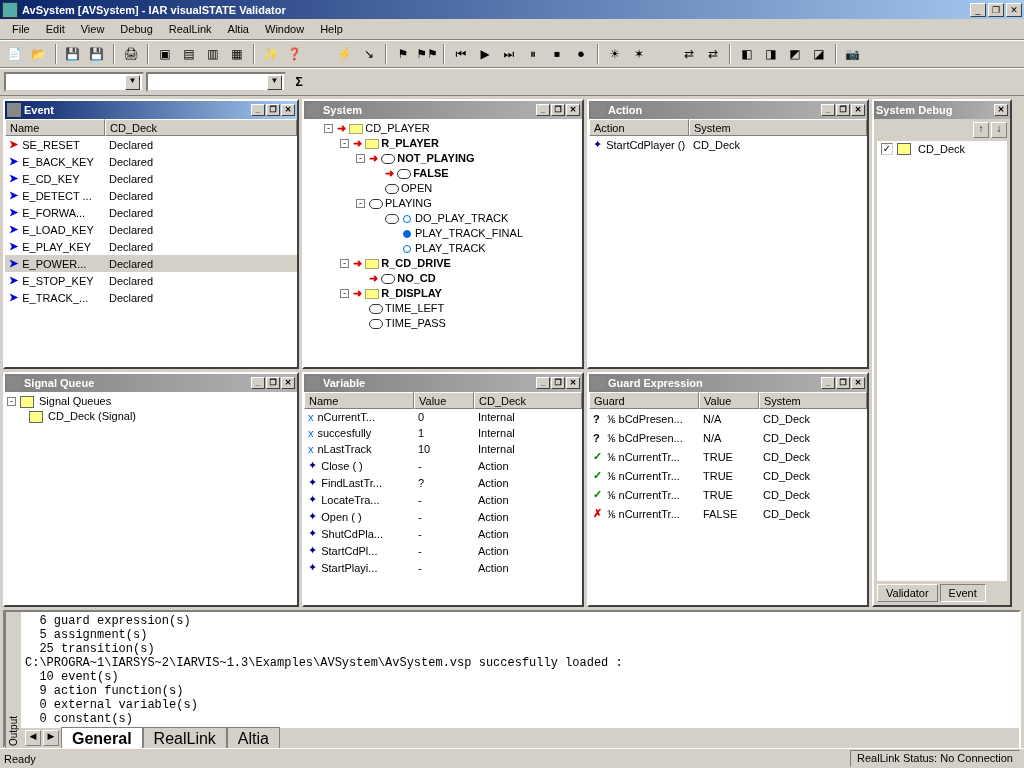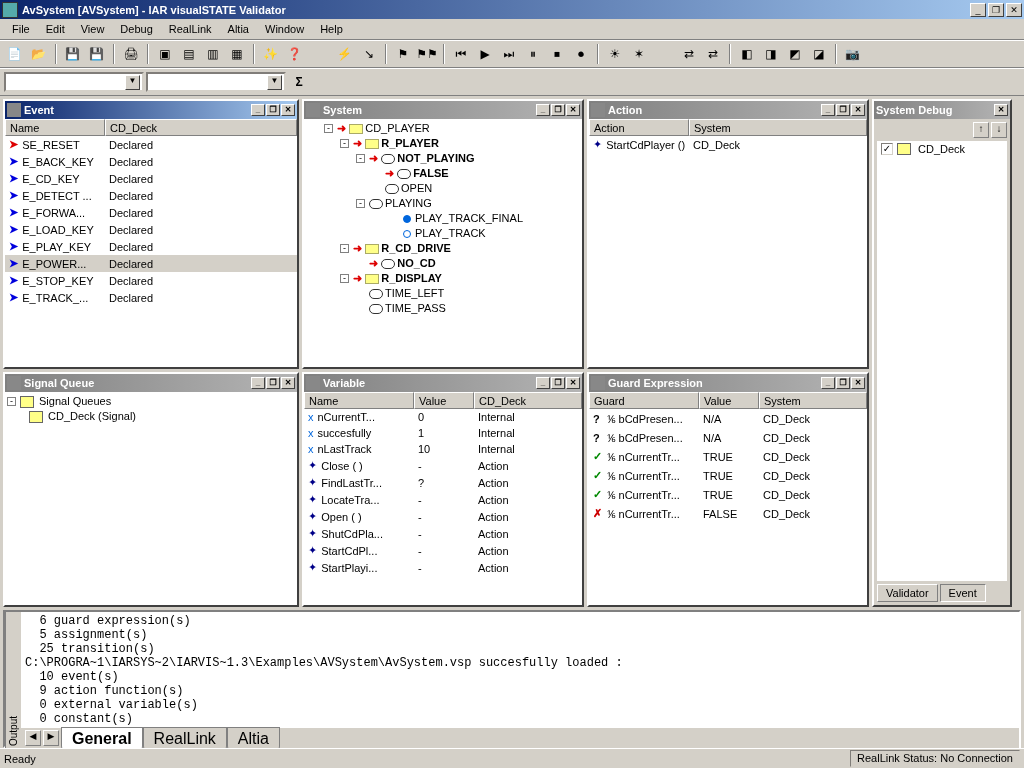--- a/index.html
+++ b/index.html
@@ -412,20 +412,27 @@
               <span class="sp" style="width:64px"></span>
               <span class="sp" style="width:11px"></span>
               <span class="state-icon"></span>
               <span>OPEN</span>
             </div>
             <div class="treerow">
               <span class="sp" style="width:48px"></span>
               <span class="exp">-</span>
               <span class="state-icon"></span>
               <span>PLAYING</span>
+            </div>
+            <div class="treerow">
+              <span class="sp" style="width:64px"></span>
+              <span class="sp" style="width:11px"></span>
+              <span class="state-icon"></span>
+              <span class="dot"></span>
+              <span>DO_PLAY_TRACK</span>
             </div>
             <div class="treerow">
               <span class="sp" style="width:80px"></span>
               <span class="sp" style="width:11px"></span>
               <span class="dot fill"></span>
               <span>PLAY_TRACK_FINAL</span>
             </div>
             <div class="treerow">
               <span class="sp" style="width:80px"></span>
               <span class="sp" style="width:11px"></span>

